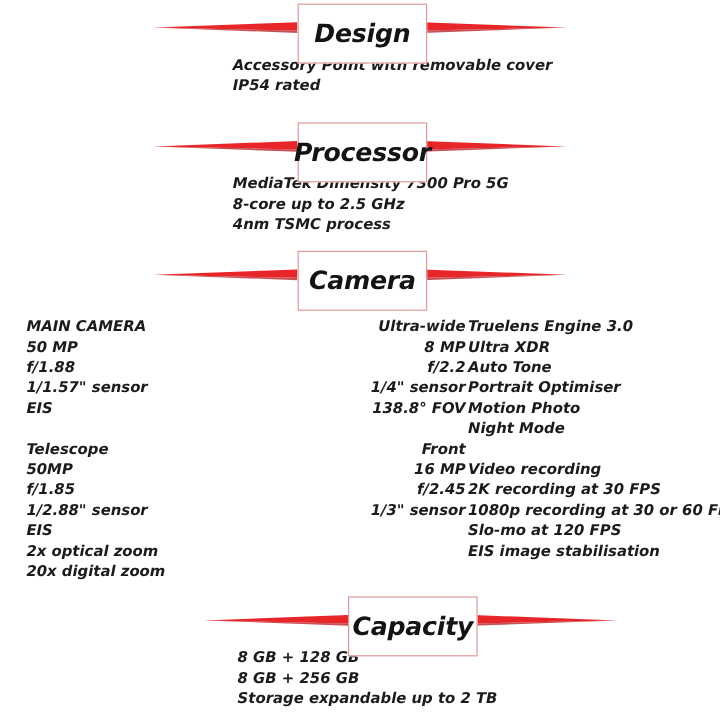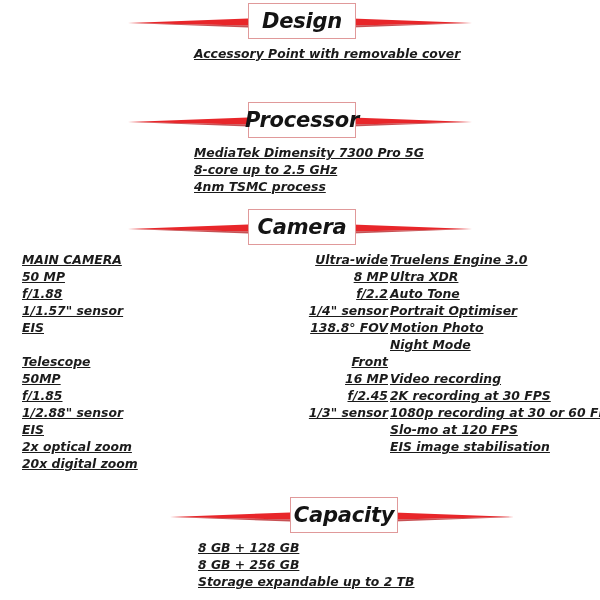--- a/index.html
+++ b/index.html
@@ -45,21 +45,21 @@
   }
   .spike.left  { left: 128px; }
   .spike.right { left: 352px; }
   .spike svg { display: block; }
 
   .title-box {
     position: absolute;
     left: 248px;
     top: 3px;
     width: 108px;
-    height: 36px;
+    height: 50px;
     background: #ffffff;
     border: 1px solid #e0999a;
     box-sizing: border-box;
     display: flex;
     align-items: center;
     justify-content: center;
     z-index: 3;
   }
   .title-text {
     font-family: "DejaVu Sans", sans-serif;
@@ -74,31 +74,30 @@
 
   
   .spec-line {
     font-family: "DejaVu Sans", sans-serif;
     font-style: italic;
     font-weight: bold;
     font-size: 12.4px;
     line-height: 17px;
     color: #1b1b1b;
     white-space: nowrap;
-    text-decoration: underline;
   }
 
   .body-block {
     position: absolute;
   }
 
   
   .cam-col {
     position: absolute;
-    top: 0;
+    top: 12px;
   }
   .cam-col.c1 { left: 22px;  width: 220px; }
   .cam-col.c2 { left: 248px; width: 140px; text-align: right; }
   .cam-col.c3 { left: 390px; width: 210px; }
 
   .block-gap { height: 17px; }
 </style>
 </head>
 <body>
 
@@ -117,20 +116,21 @@
           <polygon points="120,23 0,18.5 0,25.5" fill="#e8262a"></polygon>
           <polygon points="120,23 0,25.5 0,27.5" fill="#b4171b" opacity="0.75"></polygon>
         </svg>
       </div>
       <div class="title-box">
         <span class="title-text">Design</span>
       </div>
     </div>
     <div class="body-block" style="left:194px; top:45px;">
       <div class="spec-line">Accessory Point with removable cover</div>
+      <div class="spec-line">IP54 rated</div>
     </div>
   </div>
 
   <div class="section" style="top:99px;">
     <div class="section-header">
       <div class="spike left">
         <svg width="120" height="44" viewBox="0 0 120 44">
           <polygon points="0,23 120,18.5 120,25.5" fill="#e8262a"></polygon>
           <polygon points="0,23 120,25.5 120,27.5" fill="#b4171b" opacity="0.75"></polygon>
         </svg>

